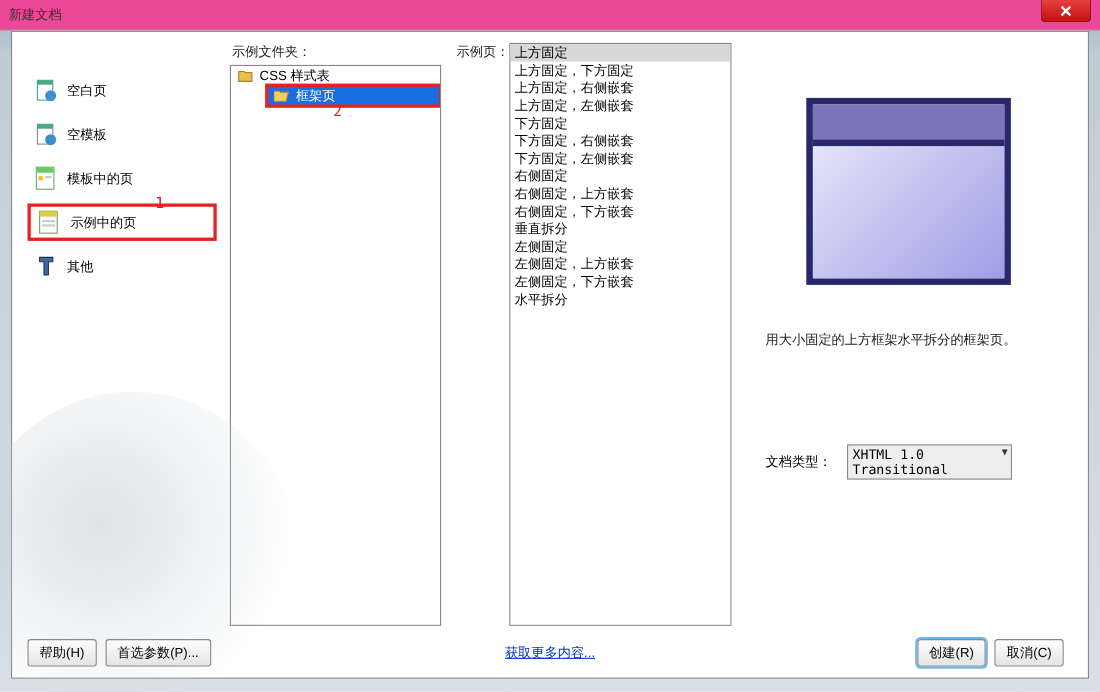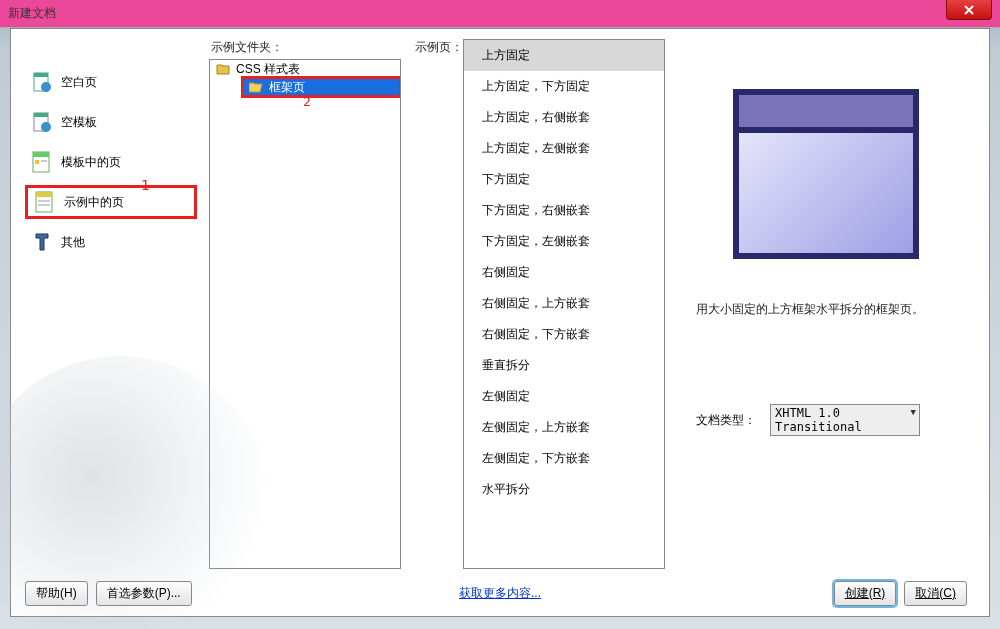--- a/index.html
+++ b/index.html
@@ -114,22 +114,22 @@
   .folder-icon { width:14px; height:12px; }
 
   .page-col { width: 252px; display:flex; flex-direction:row; }
   .page-list {
     border: 1px solid #888;
     flex: 1;
     background:#fff;
     overflow:hidden;
   }
   .page-row {
-    height: 31px;
-    padding-left: 18px;
+    height: 16px;
+    padding-left: 4px;
     font-size: 12px;
     cursor: pointer;
     display: flex;
     align-items: center;
   }
   .page-row.selected { background: #d8d8d8; }
 
   .preview-col {
     flex: 1;
     padding-top: 20px;
@@ -214,21 +214,20 @@
     font-size: 12px;
   }
   .link-wrap {
     position: absolute;
     left: 50%;
     transform: translateX(-50%);
   }
   .right-btns {
     margin-left: auto;
     display: flex;
-    text-decoration: underline;
   }
 
   
   .globe-bg {
     position: absolute;
     left: -40px; bottom: -40px;
     width: 300px; height: 300px;
     border-radius: 50%;
     background: radial-gradient(circle at 40% 40%, rgba(200,208,214,0.6), rgba(230,234,238,0.0) 70%);
     pointer-events: none;

